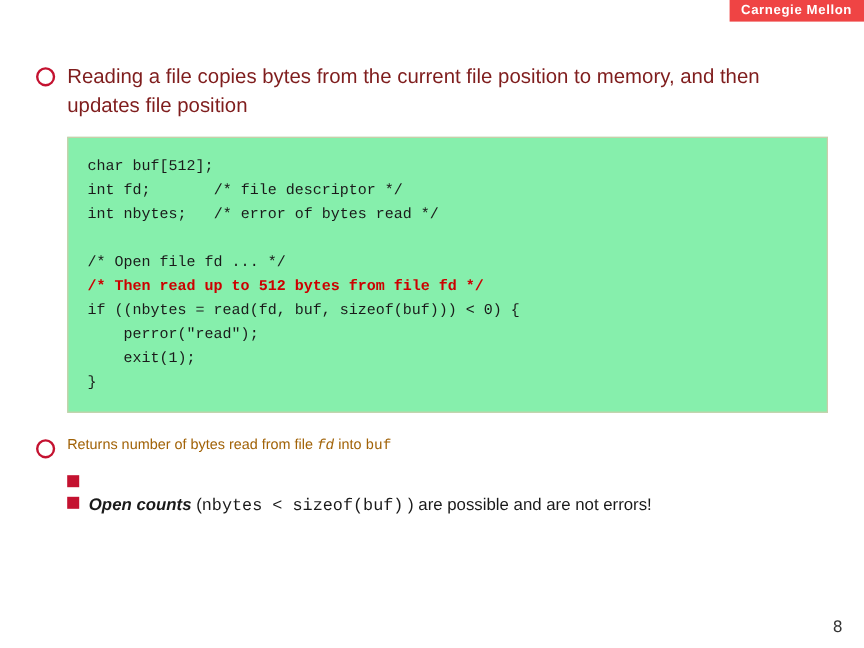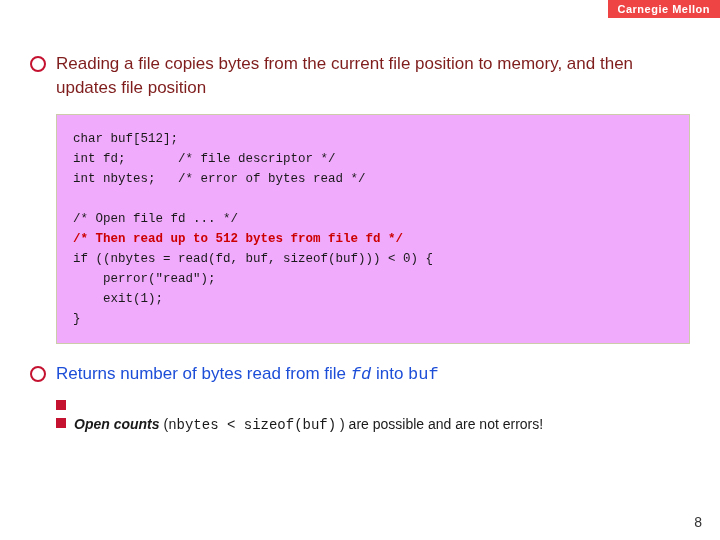--- a/index.html
+++ b/index.html
@@ -59,21 +59,21 @@
     }
 
     .bullet-text {
       font-size: 17px;
       color: #7f1d1d;
       line-height: 1.4;
     }
 
     
     .code-box {
-      background: #f0abfc;
+      background: #86efac;
       border: 1px solid #ccccaa;
       padding: 14px 16px;
       margin: 10px 0 18px 26px;
       font-family: 'Courier New', Courier, monospace;
       font-size: 12.5px;
       color: #1a1a1a;
       line-height: 1.6;
       white-space: pre;
     }
 
@@ -84,22 +84,22 @@
 
     
     .returns-section {
       display: flex;
       align-items: flex-start;
       gap: 10px;
       margin-bottom: 10px;
     }
 
     .returns-text {
-      font-size: 17px;
-      color: #1d4ed8;
+      font-size: 12px;
+      color: #a16207;
       line-height: 1.4;
     }
 
     .returns-text code {
       font-family: 'Courier New', Courier, monospace;
       font-style: italic;
     }
 
     .returns-text .code-inline {
       font-family: 'Courier New', Courier, monospace;

